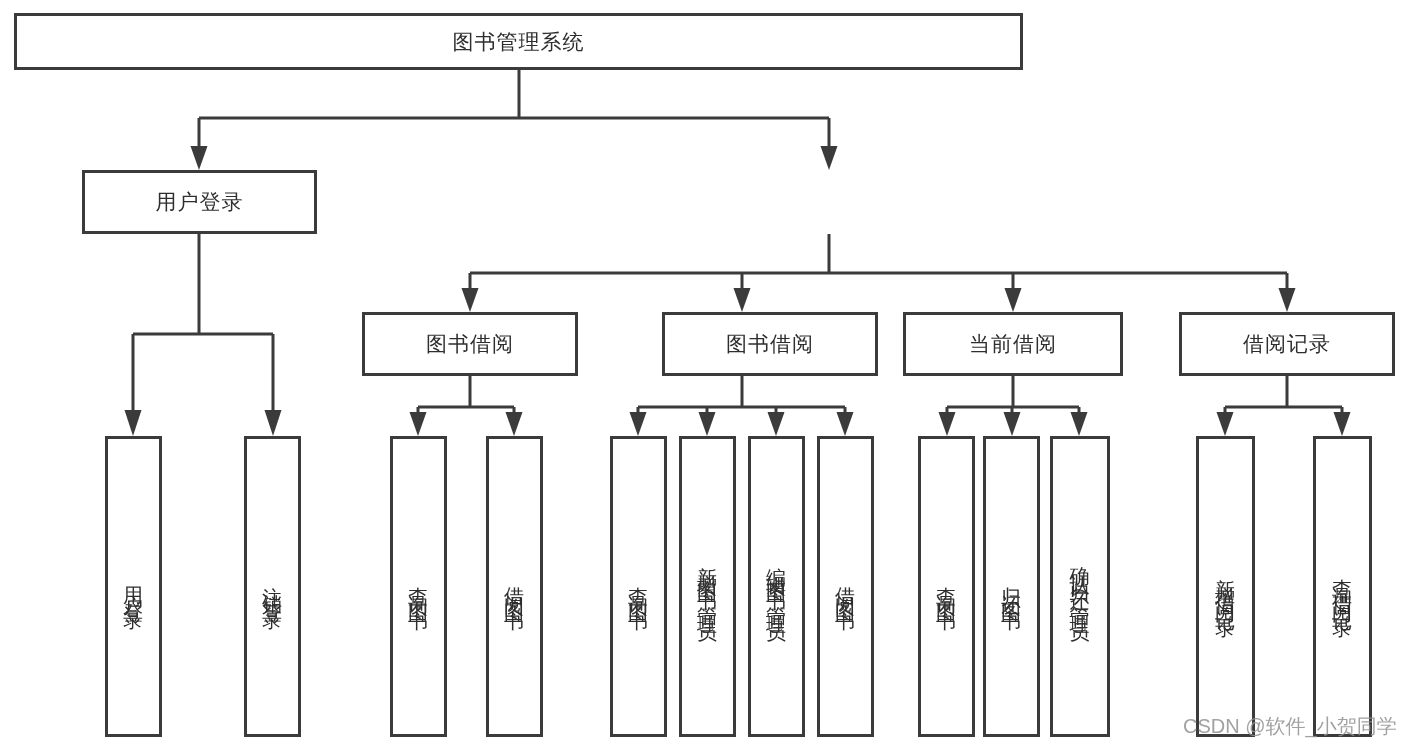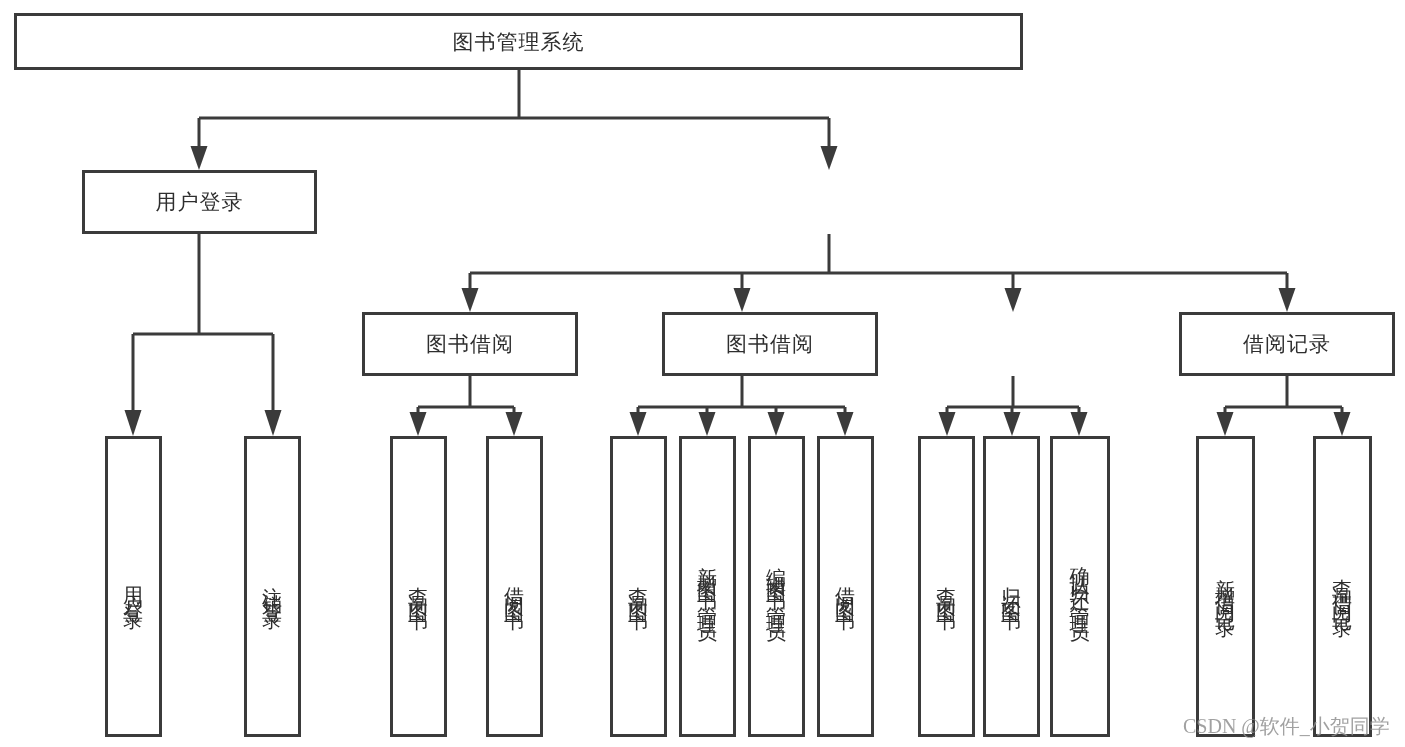--- a/index.html
+++ b/index.html
@@ -42,21 +42,20 @@
     white-space: nowrap;
   }
   .watermark {
     position: absolute;
     left: 1183px;
     top: 713px;
     z-index: 3;
     font-size: 20px;
     color: rgba(145, 145, 145, 0.85);
     white-space: nowrap;
-    font-family: Liberation Serif, serif;
   }
 </style>
 </head>
 <body>
 
 <div class="canvas">
 
   <svg class="connectors" width="1405" height="747" viewBox="0 0 1405 747" fill="none" stroke="#3b3b3b" stroke-width="3">
     <g>
       <path d="M519 69 V118 M199 118 H829 M199 118 V150 M829 118 V150"></path>
@@ -107,20 +106,23 @@
   <div class="node" style="left:82px;top:170px;width:235px;height:64px">
     <span class="hlabel">用户登录</span>
   </div>
 
   <div class="node" style="left:362px;top:312px;width:216px;height:64px">
     <span class="hlabel">图书借阅</span>
   </div>
   <div class="node" style="left:662px;top:312px;width:216px;height:64px">
     <span class="hlabel">图书借阅</span>
   </div>
+  <div class="node" style="left:903px;top:312px;width:220px;height:64px">
+    <span class="hlabel">当前借阅</span>
+  </div>
   <div class="node" style="left:1179px;top:312px;width:216px;height:64px">
     <span class="hlabel">借阅记录</span>
   </div>
 
   <div class="node" style="left:105px;top:436px;width:57px;height:301px">
     <span class="vlabel">用户登录</span>
   </div>
   <div class="node" style="left:244px;top:436px;width:57px;height:301px">
     <span class="vlabel">注销登录</span>
   </div>

